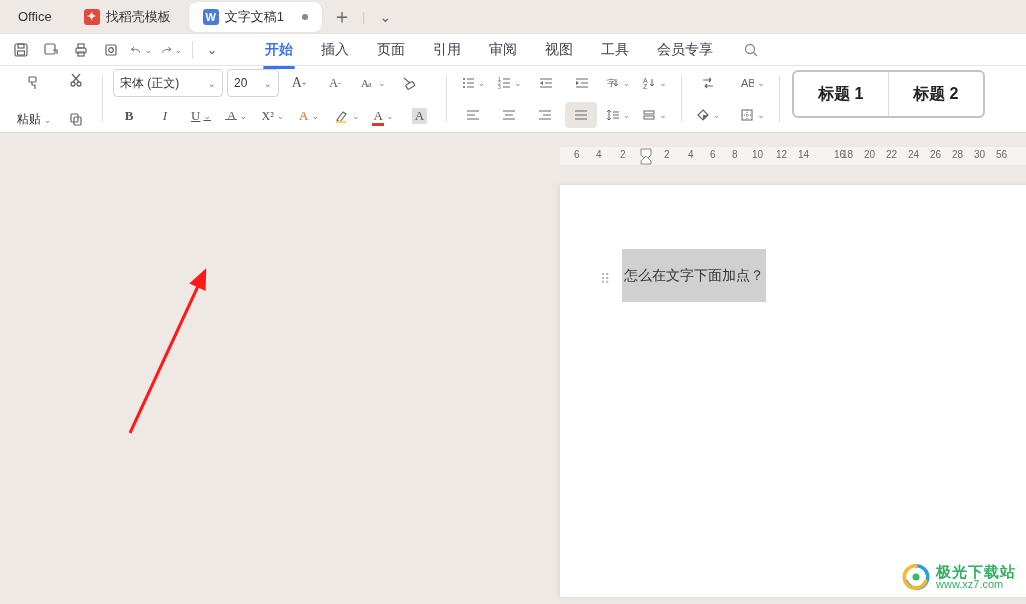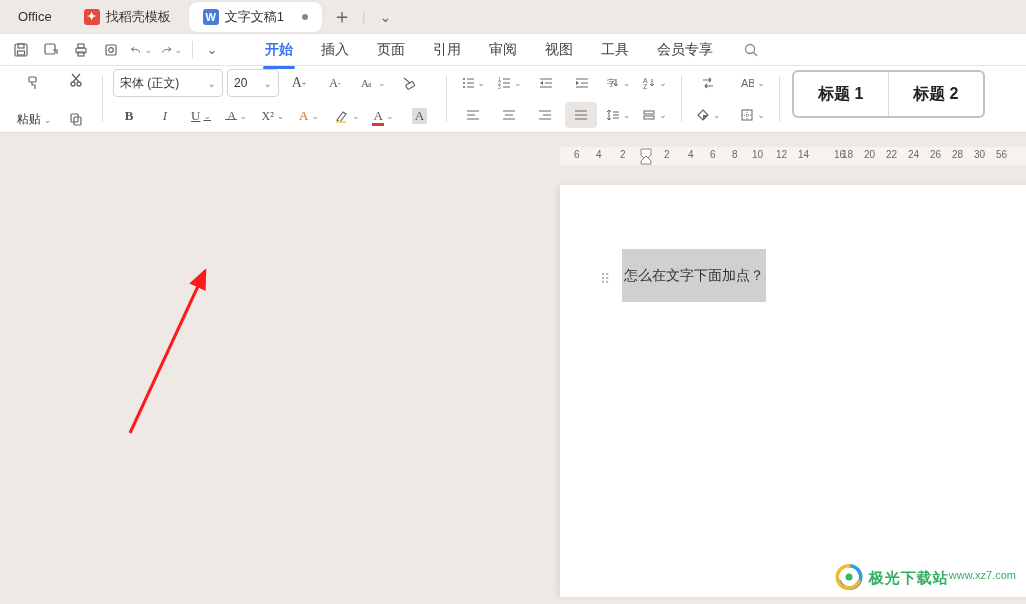--- a/index.html
+++ b/index.html
@@ -310,21 +310,21 @@
     bottom: 6px;
     right: 10px;
     display: flex;
     align-items: center;
     gap: 6px;
   }
   .wm-logo {
     width: 28px;
     height: 28px;
   }
-  .wm-text { display:flex; line-height:1; }
+  .wm-text { display:flex; flex-direction:column; line-height:1; }
   .wm-text .l1 { font-size: 15px; font-weight:700; color:#33af62; letter-spacing:1px;}
   .wm-text .l2 { font-size: 11px; color:#33af62; }
 </style>
 </head>
 <body>
 
 <div class="tab-bar">
   <div class="tab">
     <span>Office</span>
   </div>

